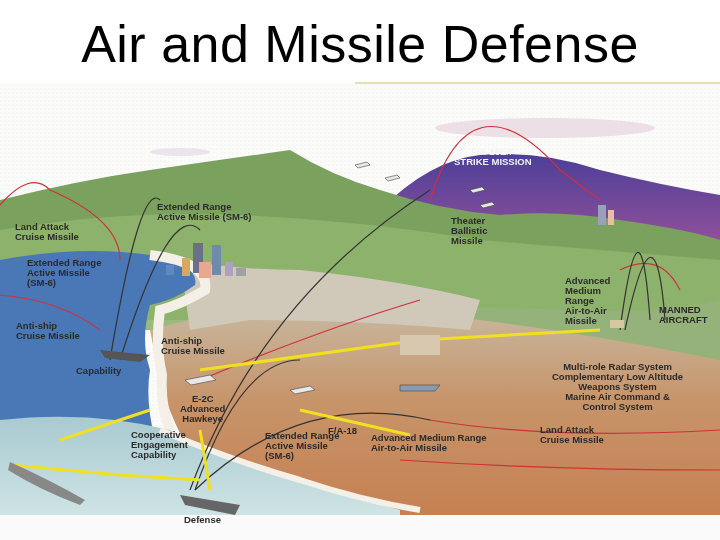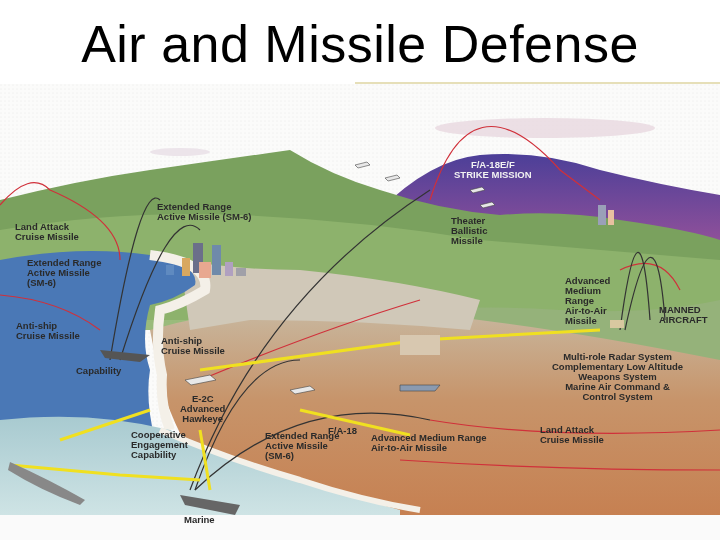--- a/index.html
+++ b/index.html
@@ -129,38 +129,38 @@
 Cruise Missile</div>
 <div class="lbl" style="left:161px;top:336px;">Anti-ship
 Cruise Missile</div>
 <div class="lbl" style="left:76px;top:366px;">Capability</div>
 <div class="lbl center" style="left:148px;top:394px;margin-left:32px;">E-2C
 Advanced
 Hawkeye</div>
 <div class="lbl" style="left:131px;top:430px;">Cooperative
 Engagement
 Capability</div>
-<div class="lbl" style="left:184px;top:515px;">Marine</div>
+<div class="lbl" style="left:184px;top:515px;">Defense</div>
 <div class="lbl" style="left:328px;top:384px;margin-top:42px;">F/A-18</div>
 <div class="lbl" style="left:265px;top:431px;">Extended Range
 Active Missile
 (SM-6)</div>
 <div class="lbl" style="left:371px;top:405px;margin-top:28px;">Advanced Medium Range
 Air-to-Air Missile</div>
-<div class="lbl white center" style="left:454px;top:160px;">F/A-18E/F
+<div class="lbl white center" style="left:454px;top:147px;">F/A-18E/F
 STRIKE MISSION</div>
 <div class="lbl" style="left:451px;top:216px;">Theater
 Ballistic
 Missile</div>
 <div class="lbl" style="left:565px;top:276px;">Advanced
 Medium
 Range
 Air-to-Air
 Missile</div>
 <div class="lbl" style="left:659px;top:305px;">MANNED
 AIRCRAFT</div>
-<div class="lbl center" style="left:552px;top:352px;">Multi-role Radar System
+<div class="lbl center" style="left:552px;top:362px;">Multi-role Radar System
 Complementary Low Altitude
 Weapons System
 Marine Air Command &amp;
 Control System</div>
 <div class="lbl" style="left:540px;top:425px;">Land Attack
 Cruise Missile</div>
 
 </body></html>

